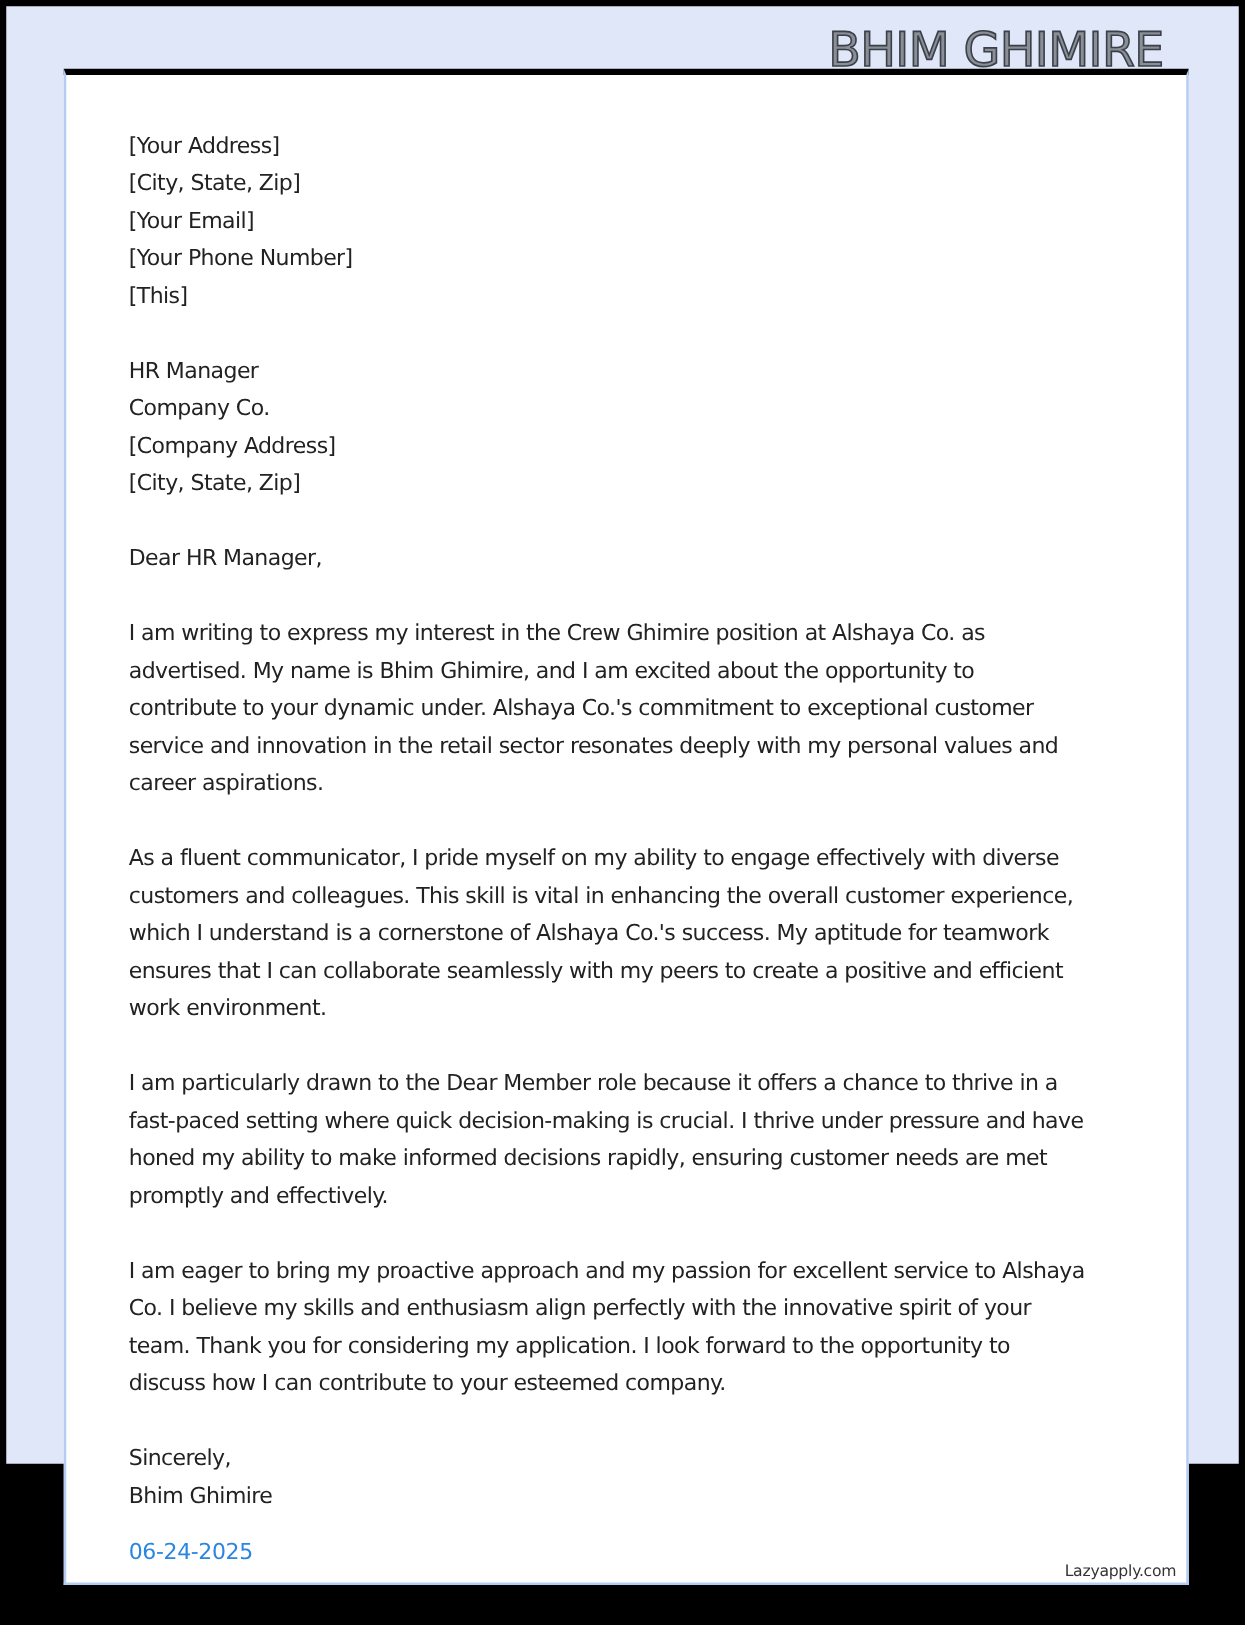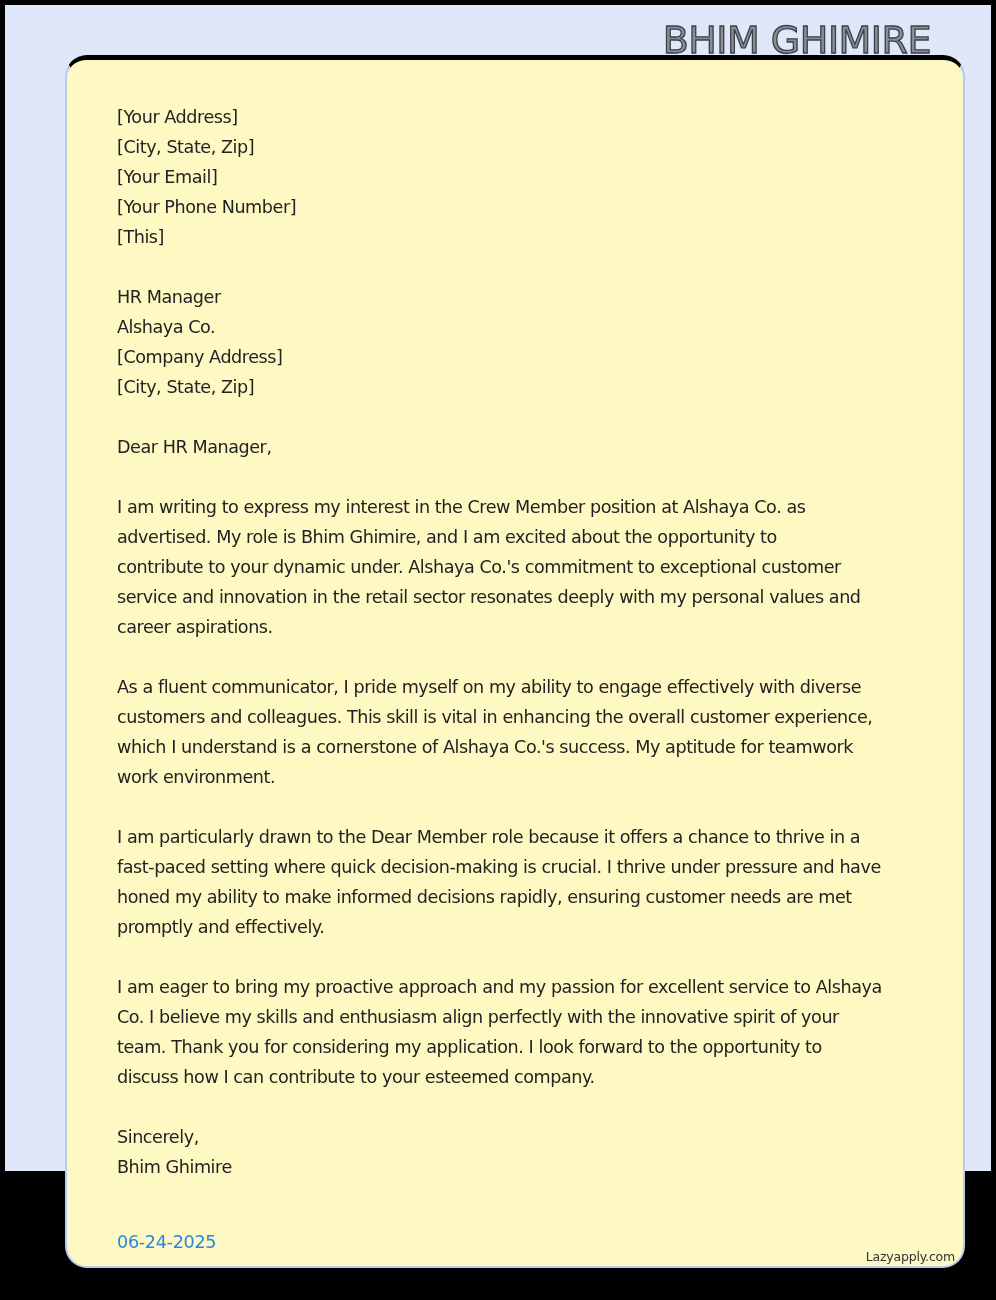--- a/index.html
+++ b/index.html
@@ -15,28 +15,27 @@
   .title {
     position: absolute; top: 12px; right: 60px;
     font-family: "DejaVu Sans", sans-serif;
     font-size: 38px; font-weight: normal; letter-spacing: -0.5px;
     color: #8a8e96;
     -webkit-text-stroke: 1.3px #3c4048;
     line-height: 46px;
     white-space: nowrap;
   }
   .page {
-    position: absolute; left: 60px; top: 50px; width: 896px; height: 1206px;
-    background: #fef9c3;
+    position: absolute; left: 46px; top: 50px; width: 896px; height: 1206px;
+    background: #ffffff;
     border-left: 2px solid #b6cdf2;
     border-right: 2px solid #b6cdf2;
     border-bottom: 2px solid #b6cdf2;
     border-top: 5px solid #000;
     box-sizing: content-box;
-    border-radius: 22px;
   }
   .content {
     position: absolute; left: 50px; top: 42px; width: 820px;
     font-size: 17.6px; line-height: 30px; color: #222;
     letter-spacing: -0.45px;
     white-space: nowrap;
   }
   .line { display: block; height: 30px; }
   .gap { display: block; height: 30px; }
   .date {
@@ -59,41 +58,42 @@
       <div>
         <span class="line">[Your Address]</span>
         <span class="line">[City, State, Zip]</span>
         <span class="line">[Your Email]</span>
         <span class="line">[Your Phone Number]</span>
         <span class="line">[This]</span>
       </div>
       <span class="gap"></span>
       <div>
         <span class="line">HR Manager</span>
-        <span class="line">Alshaya Co.</span>
+        <span class="line">Company Co.</span>
         <span class="line">[Company Address]</span>
         <span class="line">[City, State, Zip]</span>
       </div>
       <span class="gap"></span>
       <span class="line">Dear HR Manager,</span>
       <span class="gap"></span>
 
       <div>
-        <span class="line">I am writing to express my interest in the Crew Member position at Alshaya Co. as</span>
-        <span class="line">advertised. My role is Bhim Ghimire, and I am excited about the opportunity to</span>
+        <span class="line">I am writing to express my interest in the Crew Ghimire position at Alshaya Co. as</span>
+        <span class="line">advertised. My name is Bhim Ghimire, and I am excited about the opportunity to</span>
         <span class="line">contribute to your dynamic under. Alshaya Co.'s commitment to exceptional customer</span>
         <span class="line">service and innovation in the retail sector resonates deeply with my personal values and</span>
         <span class="line">career aspirations.</span>
       </div>
       <span class="gap"></span>
 
       <div>
         <span class="line">As a fluent communicator, I pride myself on my ability to engage effectively with diverse</span>
         <span class="line">customers and colleagues. This skill is vital in enhancing the overall customer experience,</span>
         <span class="line">which I understand is a cornerstone of Alshaya Co.'s success. My aptitude for teamwork</span>
+        <span class="line">ensures that I can collaborate seamlessly with my peers to create a positive and efficient</span>
         <span class="line">work environment.</span>
       </div>
       <span class="gap"></span>
 
       <div>
         <span class="line">I am particularly drawn to the Dear Member role because it offers a chance to thrive in a</span>
         <span class="line">fast-paced setting where quick decision-making is crucial. I thrive under pressure and have</span>
         <span class="line">honed my ability to make informed decisions rapidly, ensuring customer needs are met</span>
         <span class="line">promptly and effectively.</span>
       </div>

